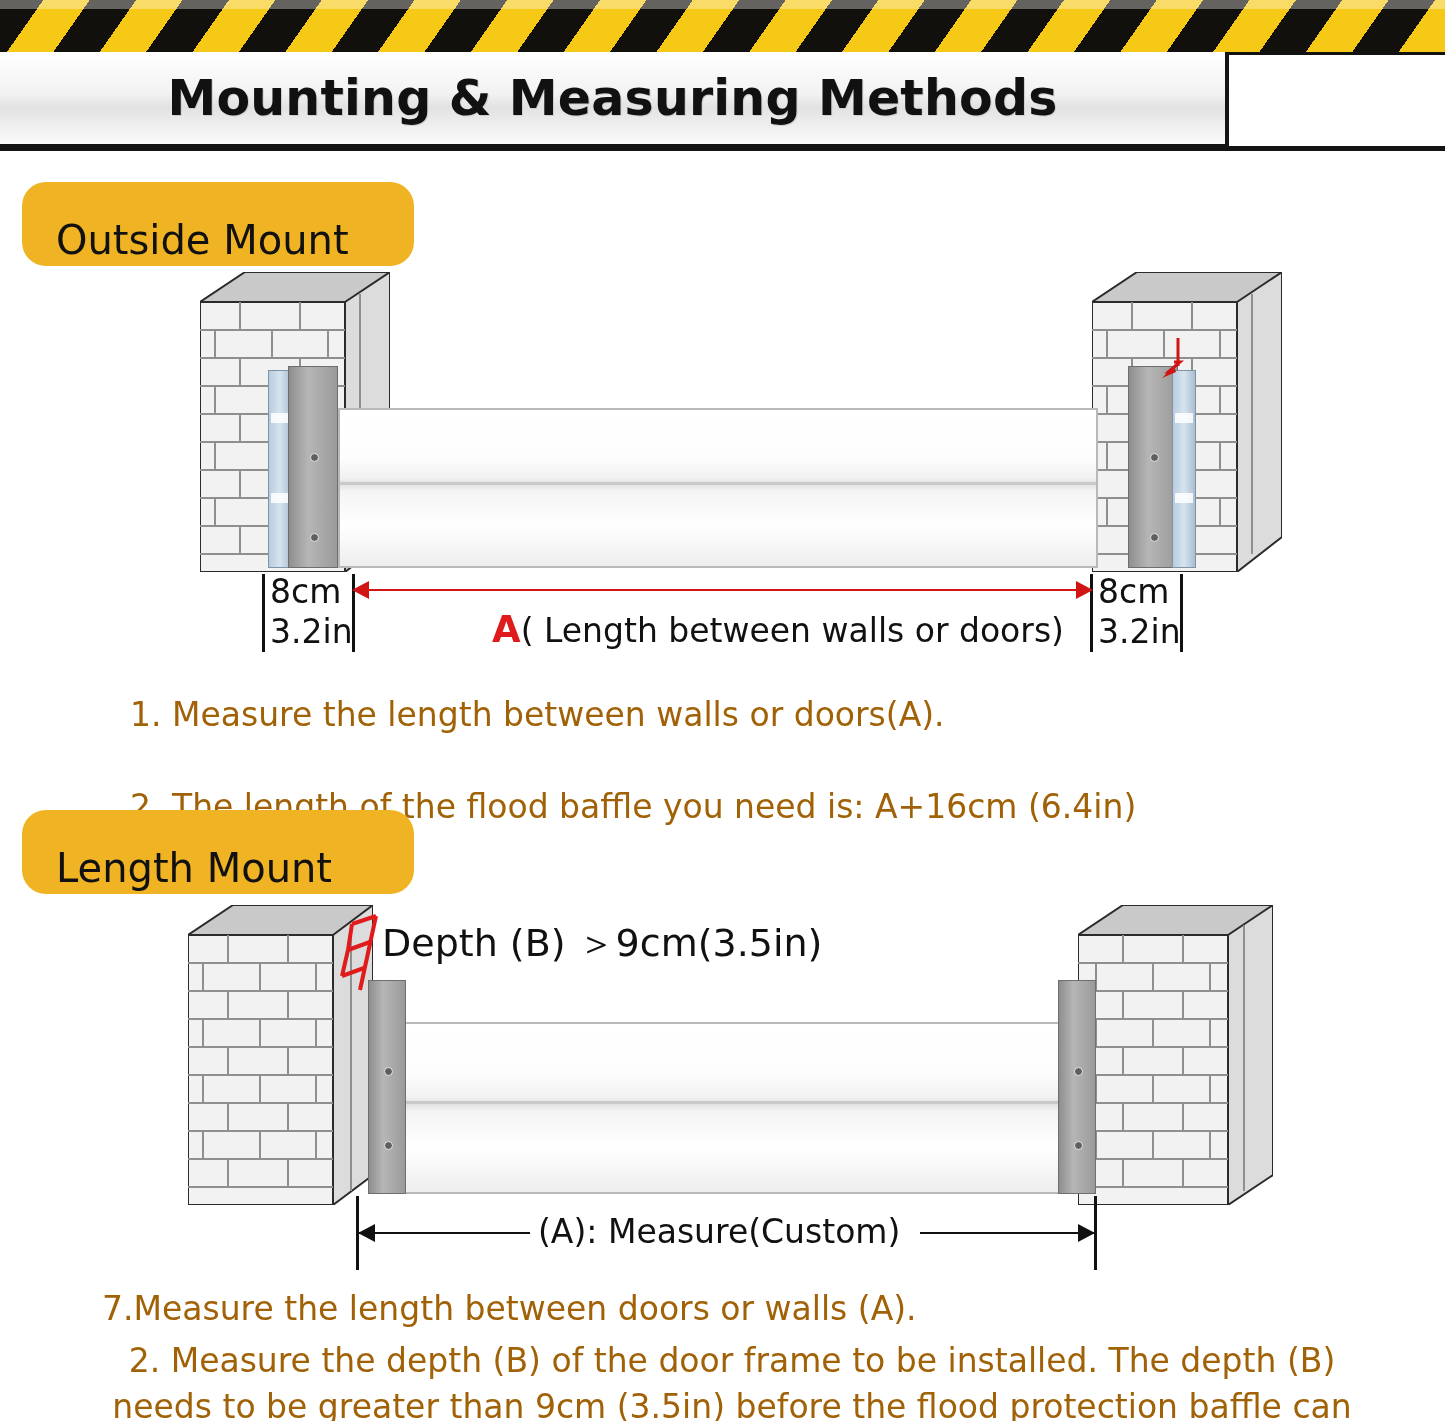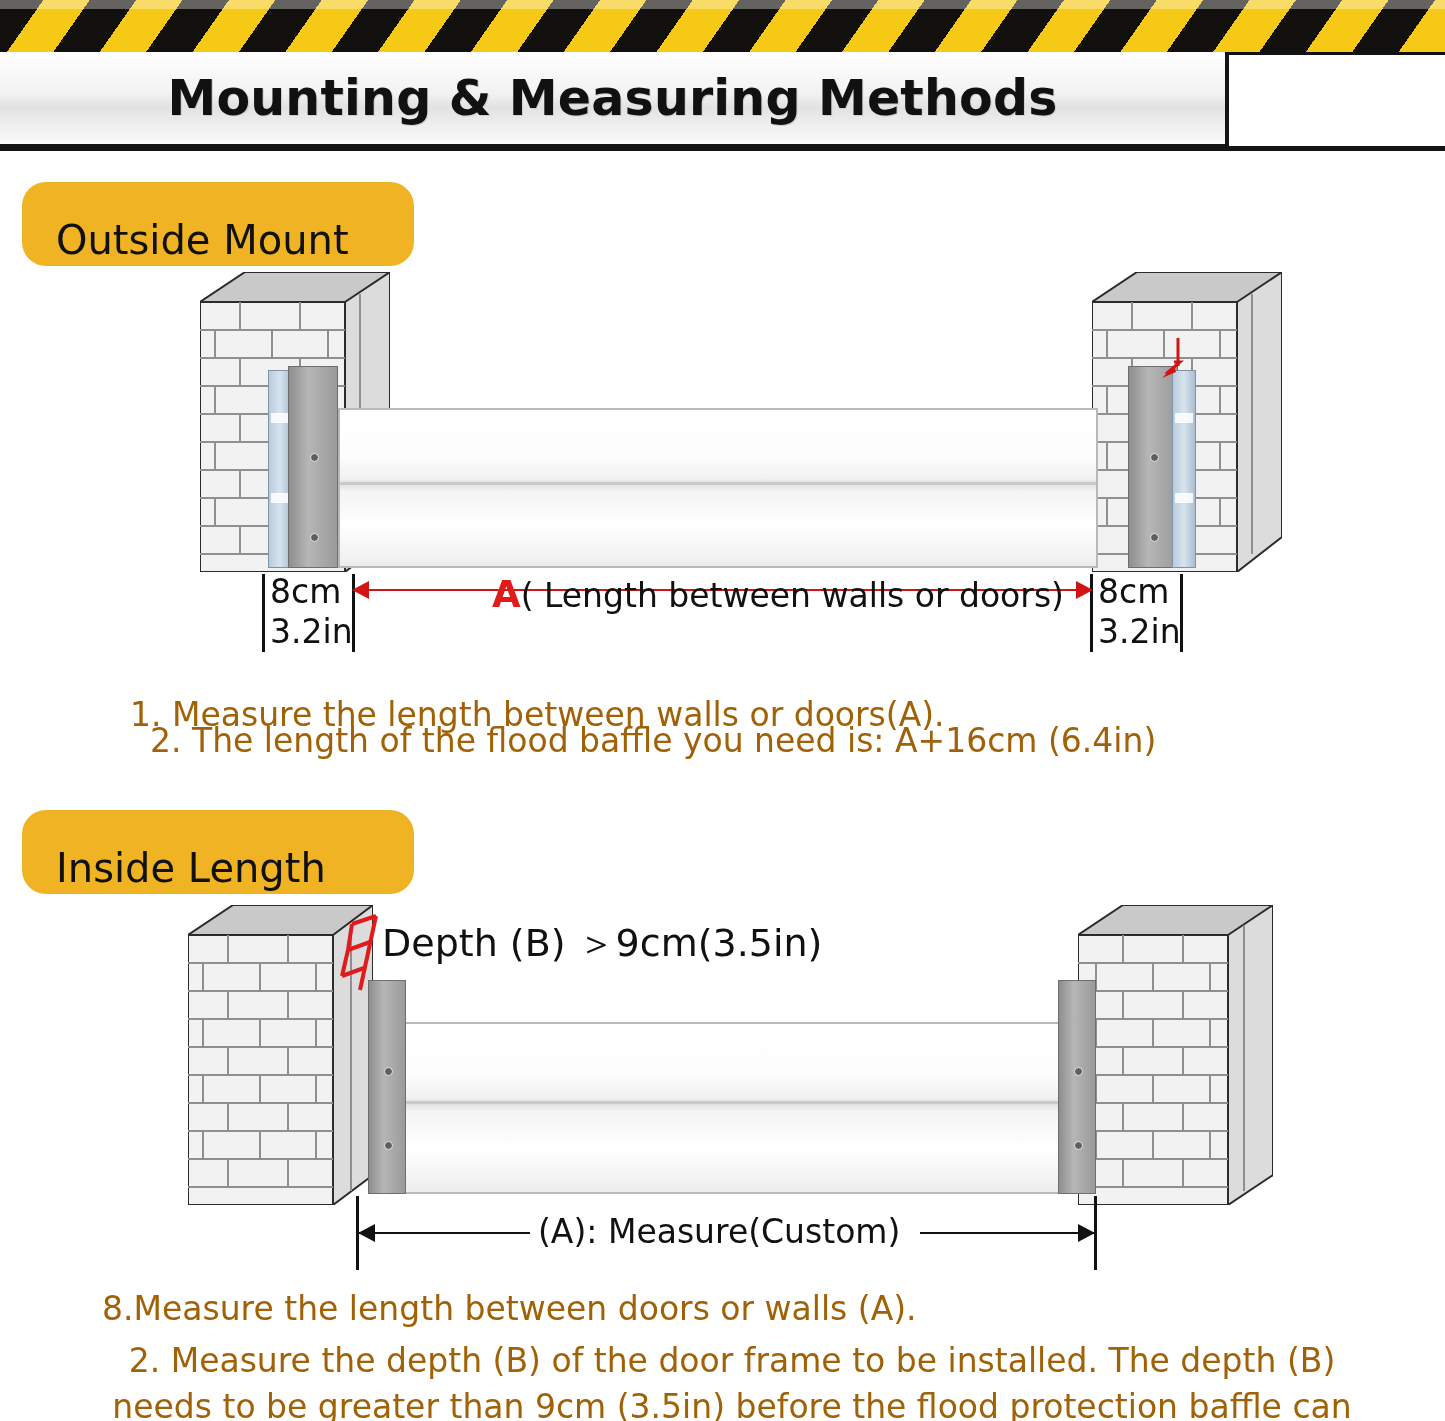--- a/index.html
+++ b/index.html
@@ -328,29 +328,29 @@
 
 <div class="arrow-line" style="left:366px; top:589px; width:712px;"></div>
 <div class="arrow-head left" style="left:352px; top:581px;"></div>
 <div class="arrow-head right" style="left:1076px; top:581px;"></div>
 
 <div class="dim-text" style="left:270px; top:572px;">8cm</div>
 <div class="dim-text" style="left:270px; top:612px;">3.2in</div>
 <div class="dim-text" style="left:1098px; top:572px;">8cm</div>
 <div class="dim-text" style="left:1098px; top:612px;">3.2in</div>
 
-<div class="dim-text" style="left:492px; top:573px;">
+<div class="dim-text" style="left:492px; top:608px;">
   <span class="red-a">A</span><span>( Length between walls or doors)</span>
 </div>
 
 <div class="note" style="left:130px; top:692px;">1. Measure the length between walls or doors(A).</div>
-<div class="note" style="left:130px; top:718px;margin-left:20px;">2. The length of the flood baffle you need is: A+16cm (6.4in)</div>
+<div class="note" style="left:130px; top:784px;">2. The length of the flood baffle you need is: A+16cm (6.4in)</div>
 
 <div class="tag" id="tag-inside">
-  <span class="tag-label">Inside Length</span>
+  <span class="tag-label">Length Mount</span>
 </div>
 
 <div class="pillar" style="left:188px; top:905px;">
   <svg width="185" height="300" viewBox="0 0 185 300">
     <polygon points="0,30 45,0 185,0 185,30" fill="#c9c9c9" stroke="#2b2b2b" stroke-width="2"></polygon>
     <rect x="0" y="30" width="145" height="270" fill="#f2f2f2" stroke="#2b2b2b" stroke-width="2"></rect>
     <polygon points="145,30 185,0 185,270 145,300" fill="#dcdcdc" stroke="#2b2b2b" stroke-width="2"></polygon>
     <g stroke="#8f8f8f" stroke-width="2">
       <line x1="0" y1="58" x2="145" y2="58"></line>
         <line x1="0" y1="86" x2="145" y2="86"></line>
@@ -454,14 +454,14 @@
 <div class="depth-label" style="left:382px; top:918px;">Depth (B) ＞9cm(3.5in)</div>
 
 <div class="tick" style="left:356px; top:1196px; width:3px; height:74px;"></div>
 <div class="tick" style="left:1094px; top:1196px; width:3px; height:74px;"></div>
 <div class="arrow-line black" style="left:358px; top:1232px; width:172px;"></div>
 <div class="arrow-head left black" style="left:358px; top:1224px;"></div>
 <div class="arrow-line black" style="left:920px; top:1232px; width:174px;"></div>
 <div class="arrow-head right black" style="left:1078px; top:1224px;"></div>
 <div class="dim-text" style="left:538px; top:1212px;">(A): Measure(Custom)</div>
 
-<div class="note" style="left:102px; top:1286px;">8.Measure the length between doors or walls (A).</div>
+<div class="note" style="left:102px; top:1286px;">7.Measure the length between doors or walls (A).</div>
 <div class="note wrap" style="left:92px; top:1338px; width:1280px; text-align:center;">2. Measure the depth (B) of the door frame to be installed. The depth (B) needs to be greater than 9cm (3.5in) before the flood protection baffle can be installed.</div>
 
 </body></html>

